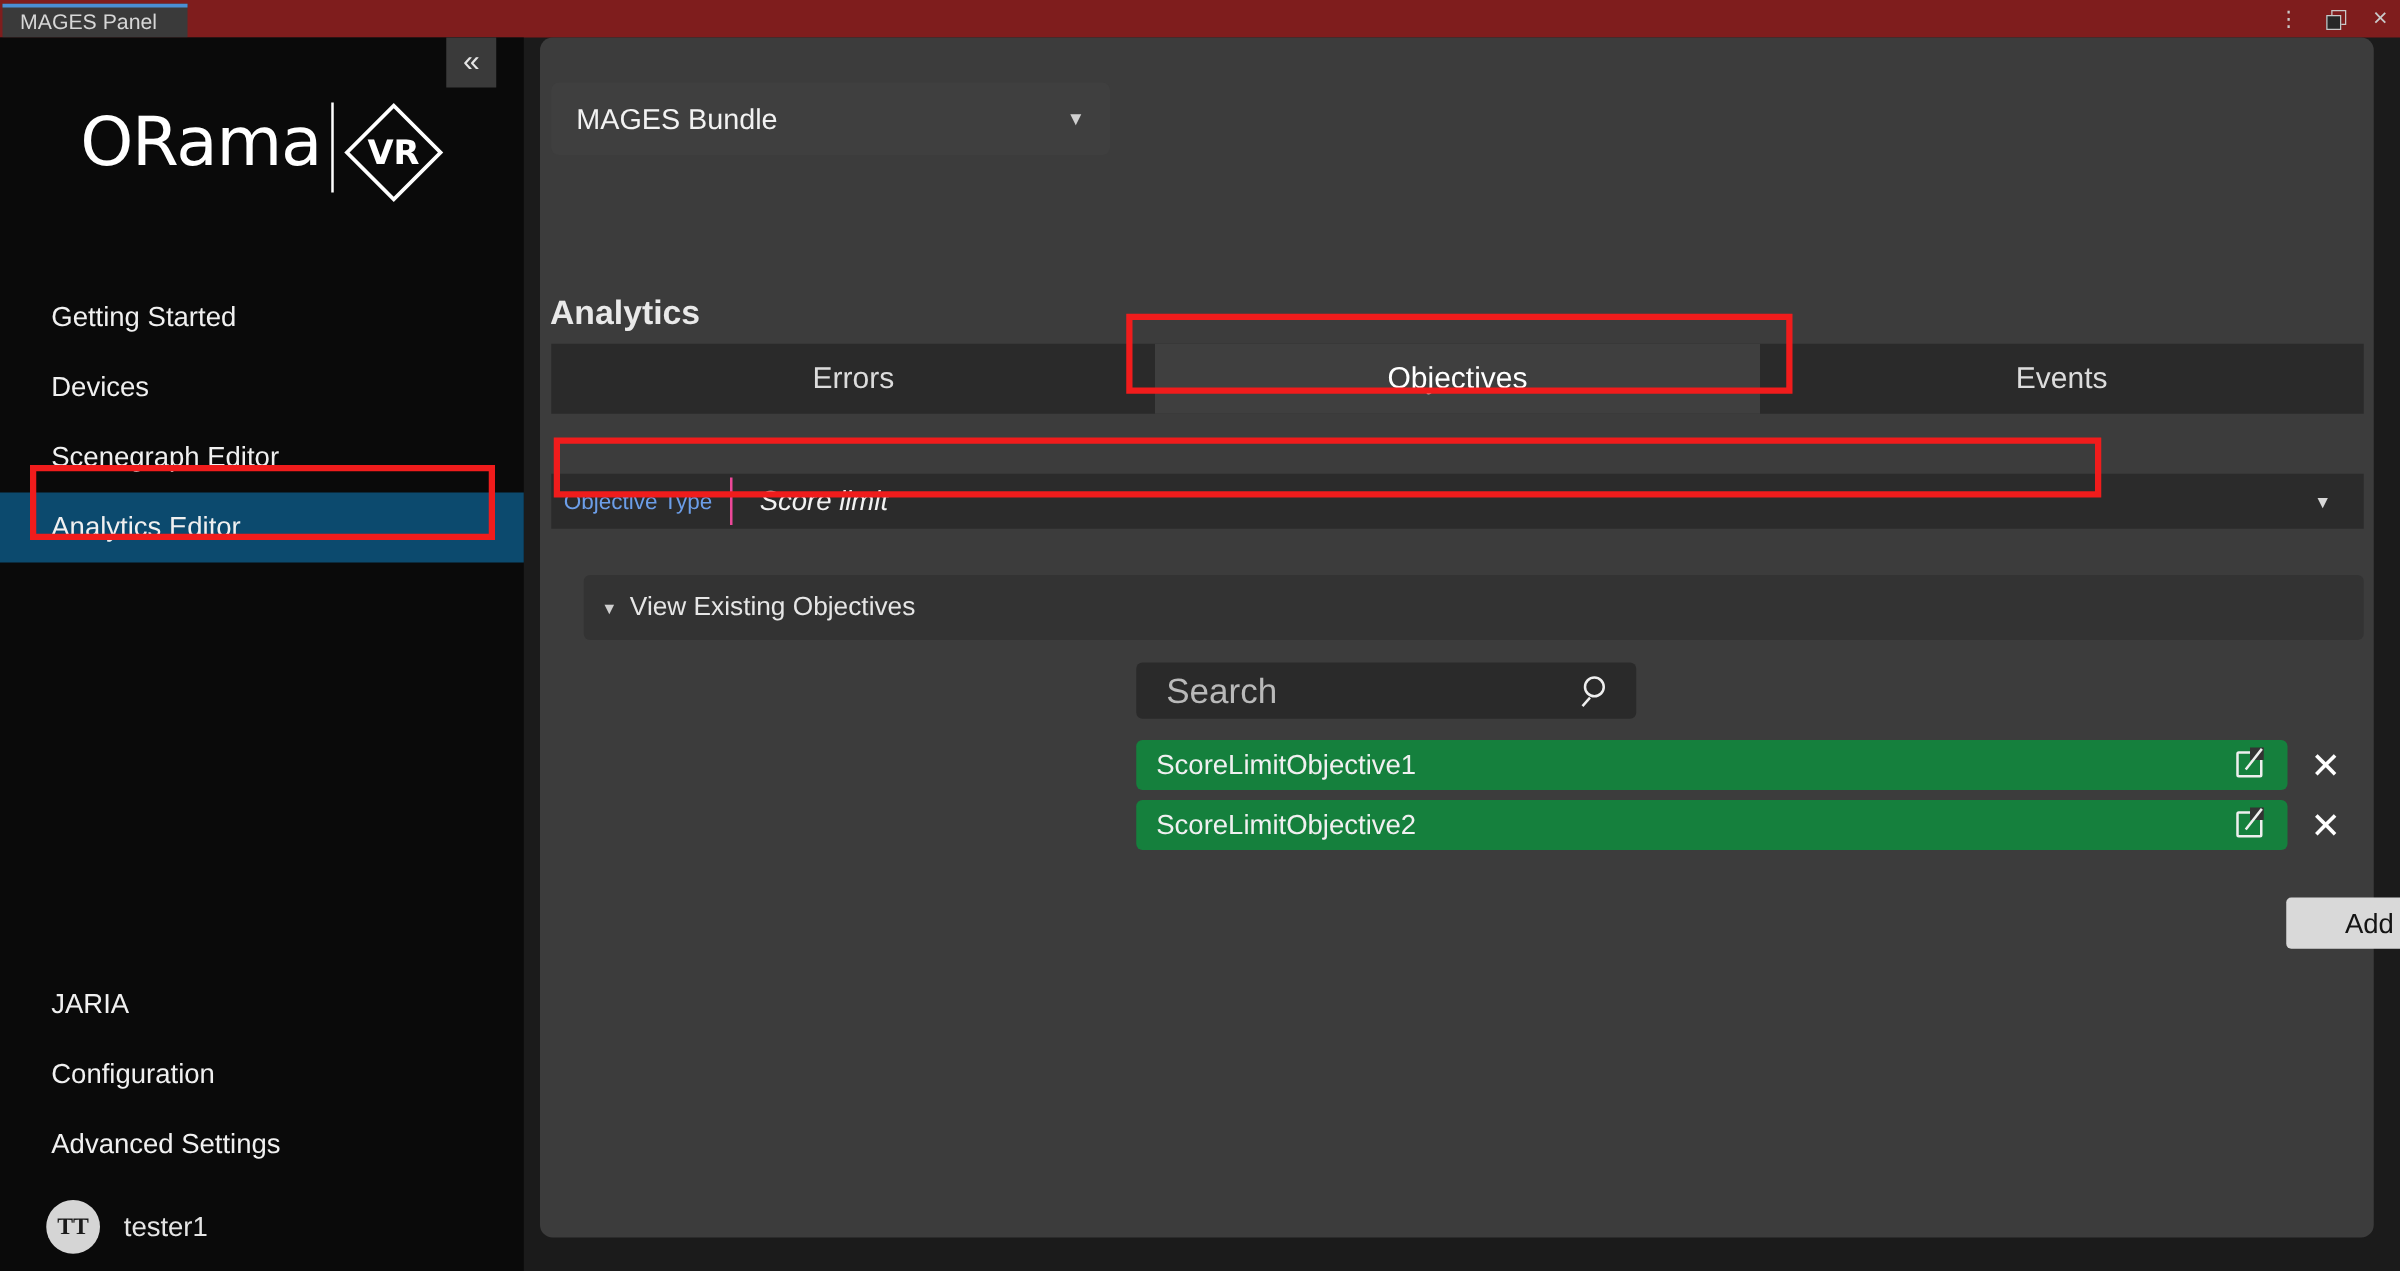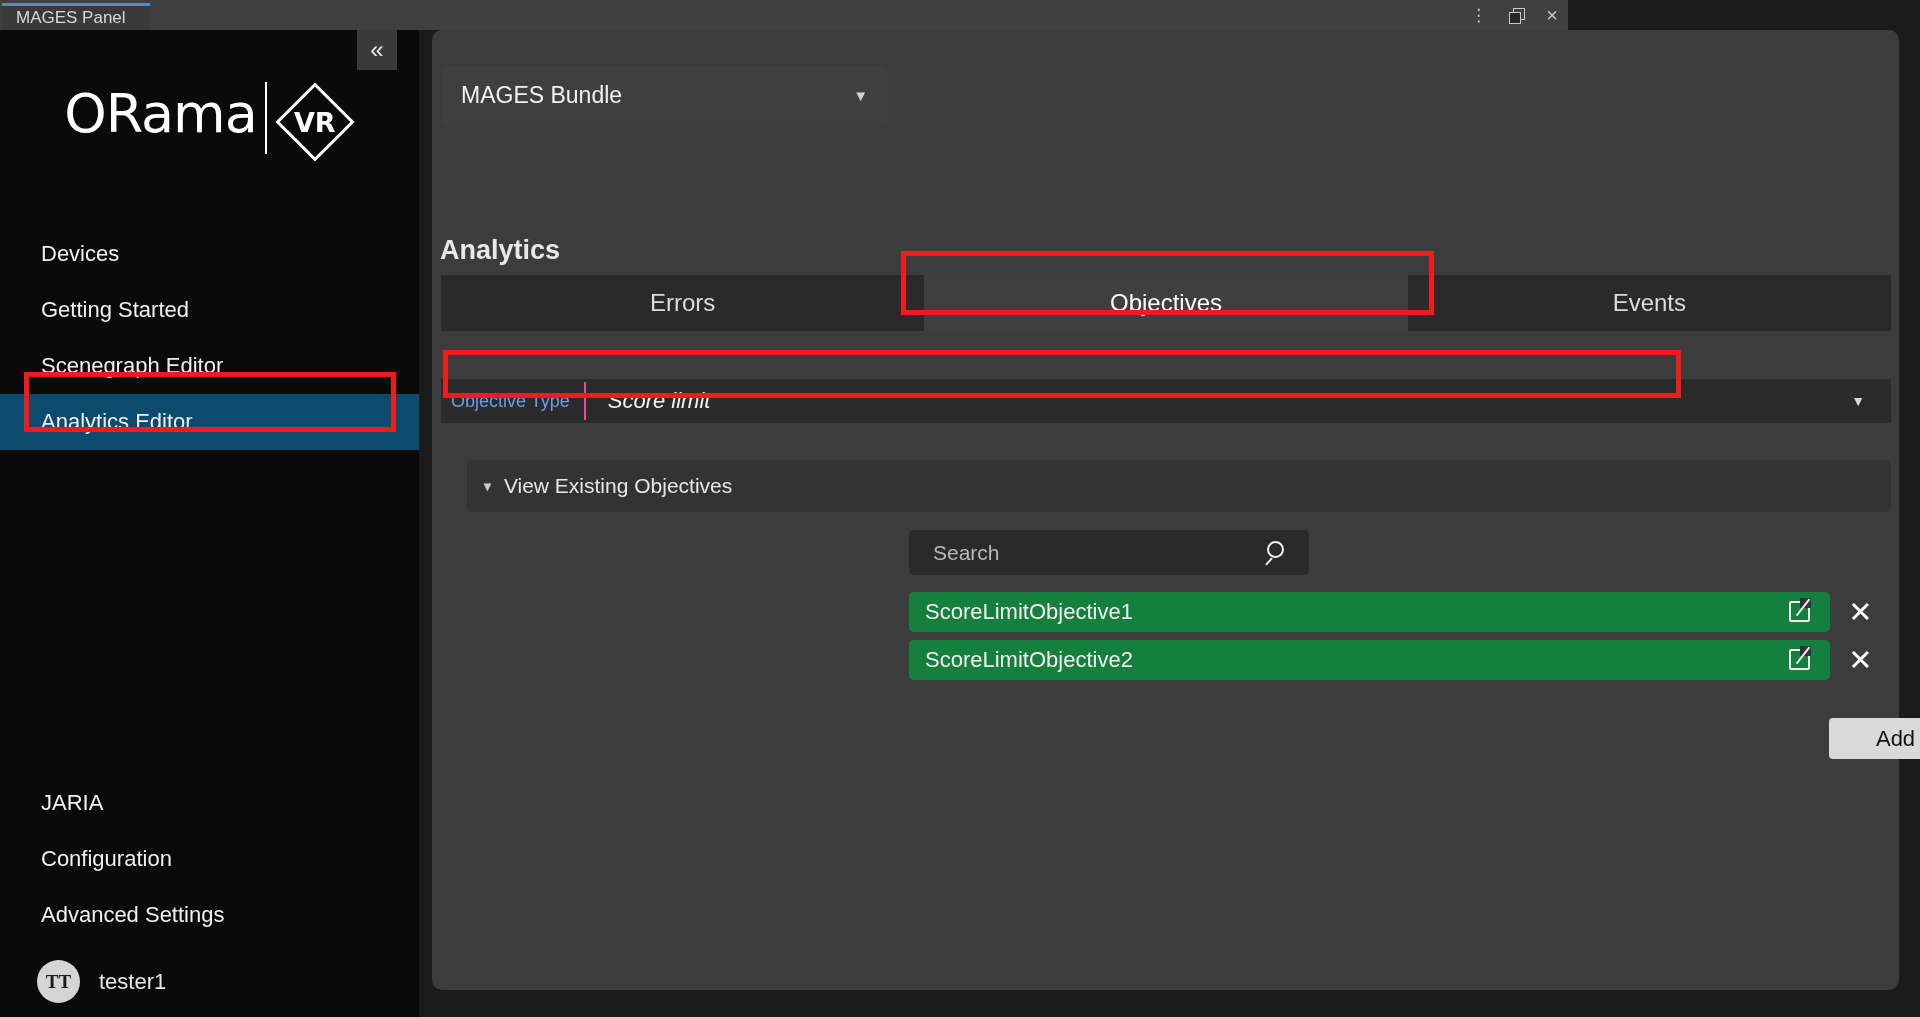--- a/index.html
+++ b/index.html
@@ -5,22 +5,22 @@
   * { box-sizing: border-box; margin: 0; padding: 0; }
   html, body {
     width: 1920px; height: 1017px;
     background: #1b1b1b;
     font-family: "Liberation Sans", sans-serif;
     overflow: hidden;
   }
 
   
   .titlebar {
-    position: absolute; top: 0; left: 0; width: 1568px; height: 30px;
-    background: #404040;
+    position: absolute; top: 0; left: 0; width: 1920px; height: 30px;
+    background: #7f1d1d;
   }
   .tab-chip {
     position: absolute; left: 2px; top: 3px; width: 148px; height: 27px;
     background: #3a3a3a;
     border-top: 3px solid #4a8fd4;
     display: flex; align-items: center; padding-left: 14px;
     color: #d7d7d7; font-size: 17px;
   }
   .win-ctrls {
     position: absolute; right: 10px; top: 0; height: 30px;
@@ -139,21 +139,21 @@
     display: flex; align-items: center; padding-left: 14px;
     color: #e6e6e6; font-size: 21px; cursor: pointer;
   }
   .accordion .tri { font-size: 13px; margin-right: 10px; color: #cfcfcf; }
 
   .searchbox {
     position: absolute; left: 477px; top: 500px; width: 400px; height: 45px;
     background: #2a2a2a; border-radius: 5px;
     display: flex; align-items: center; cursor: text;
   }
-  .searchbox .sv { padding-left: 24px; color: #b9b9b9; font-size: 21px; }
+  .searchbox .sv { padding-left: 24px; color: #b9b9b9; font-size: 28px; }
   .search-icon {
     margin-left: auto; margin-right: 20px; width: 24px; height: 24px;
     position: relative;
   }
   .search-icon .circ {
     position: absolute; left: 2px; top: 0; width: 17px; height: 17px;
     border: 2px solid #efefef; border-radius: 50%;
   }
   .search-icon .hdl {
     position: absolute; left: 3px; top: 16px; width: 2px; height: 9px;
@@ -216,24 +216,24 @@
     <span class="logo-text">ORama</span>
     <span class="logo-sep"></span>
     <span class="logo-diamond">
       <span class="dm"></span>
       <span class="vr">VR</span>
     </span>
   </div>
 
   <div class="nav-top">
     <div class="nav-item">
+      <span>Getting Started</span>
+    </div>
+    <div class="nav-item">
       <span>Devices</span>
-    </div>
-    <div class="nav-item">
-      <span>Getting Started</span>
     </div>
     <div class="nav-item">
       <span>Scenegraph Editor</span>
     </div>
     <div class="nav-item active">
       <span>Analytics Editor</span>
     </div>
   </div>
 
   <div class="nav-bottom">

